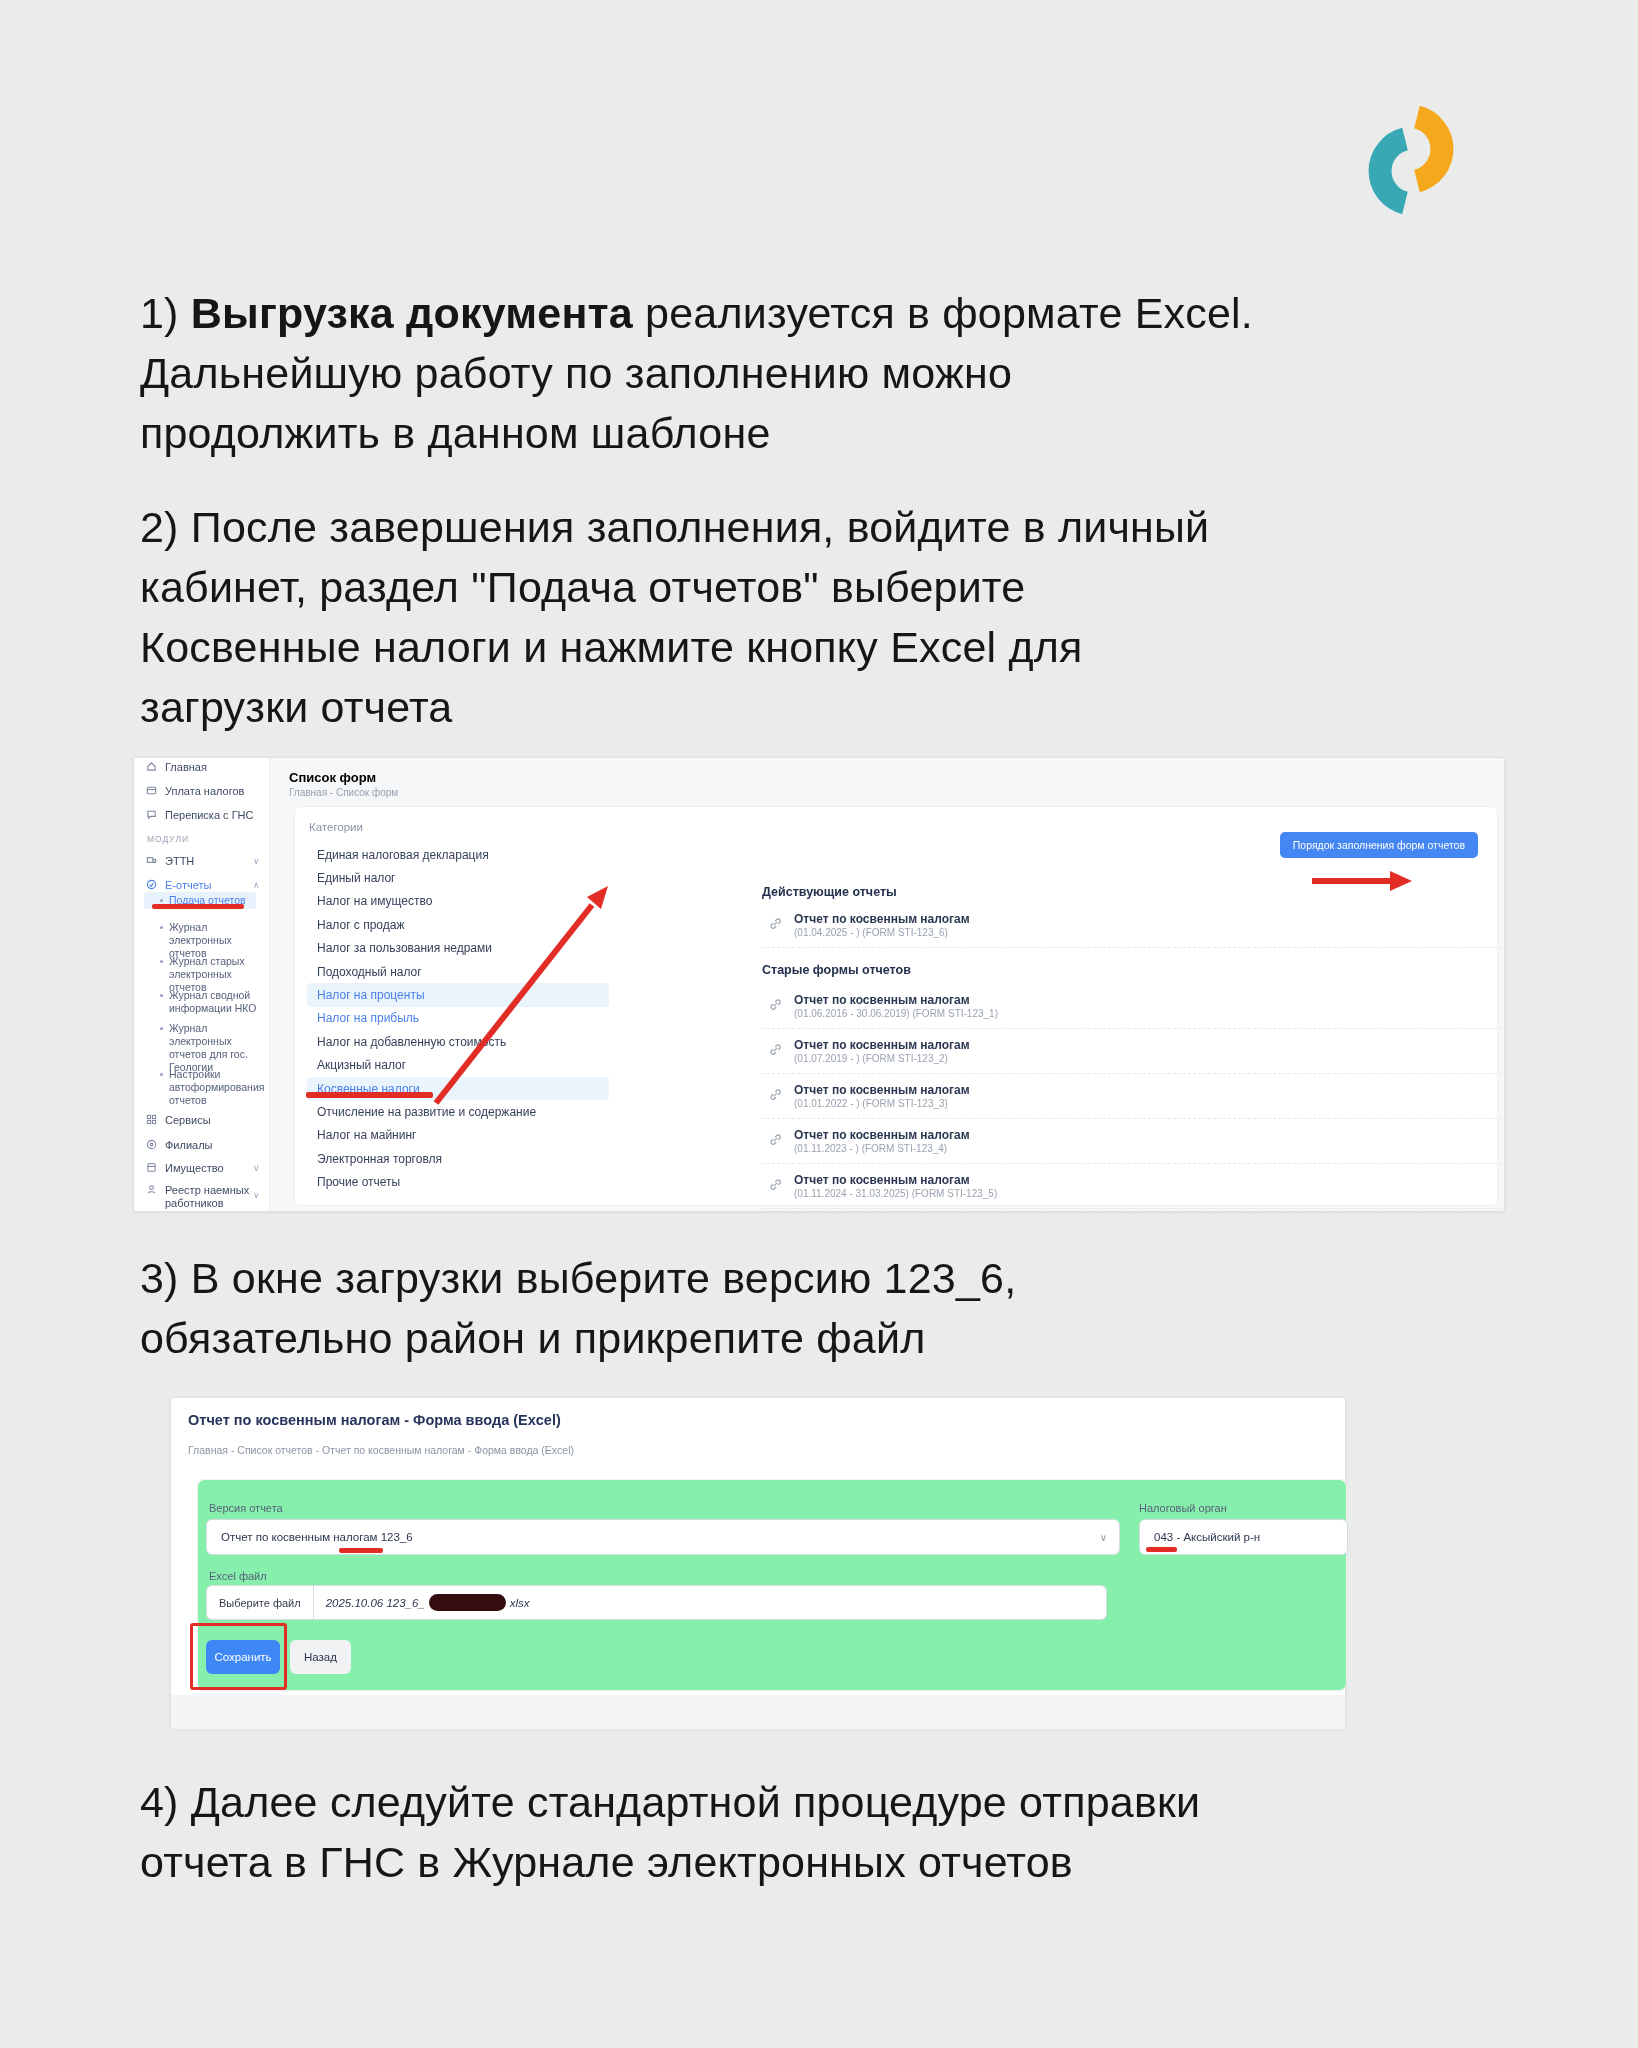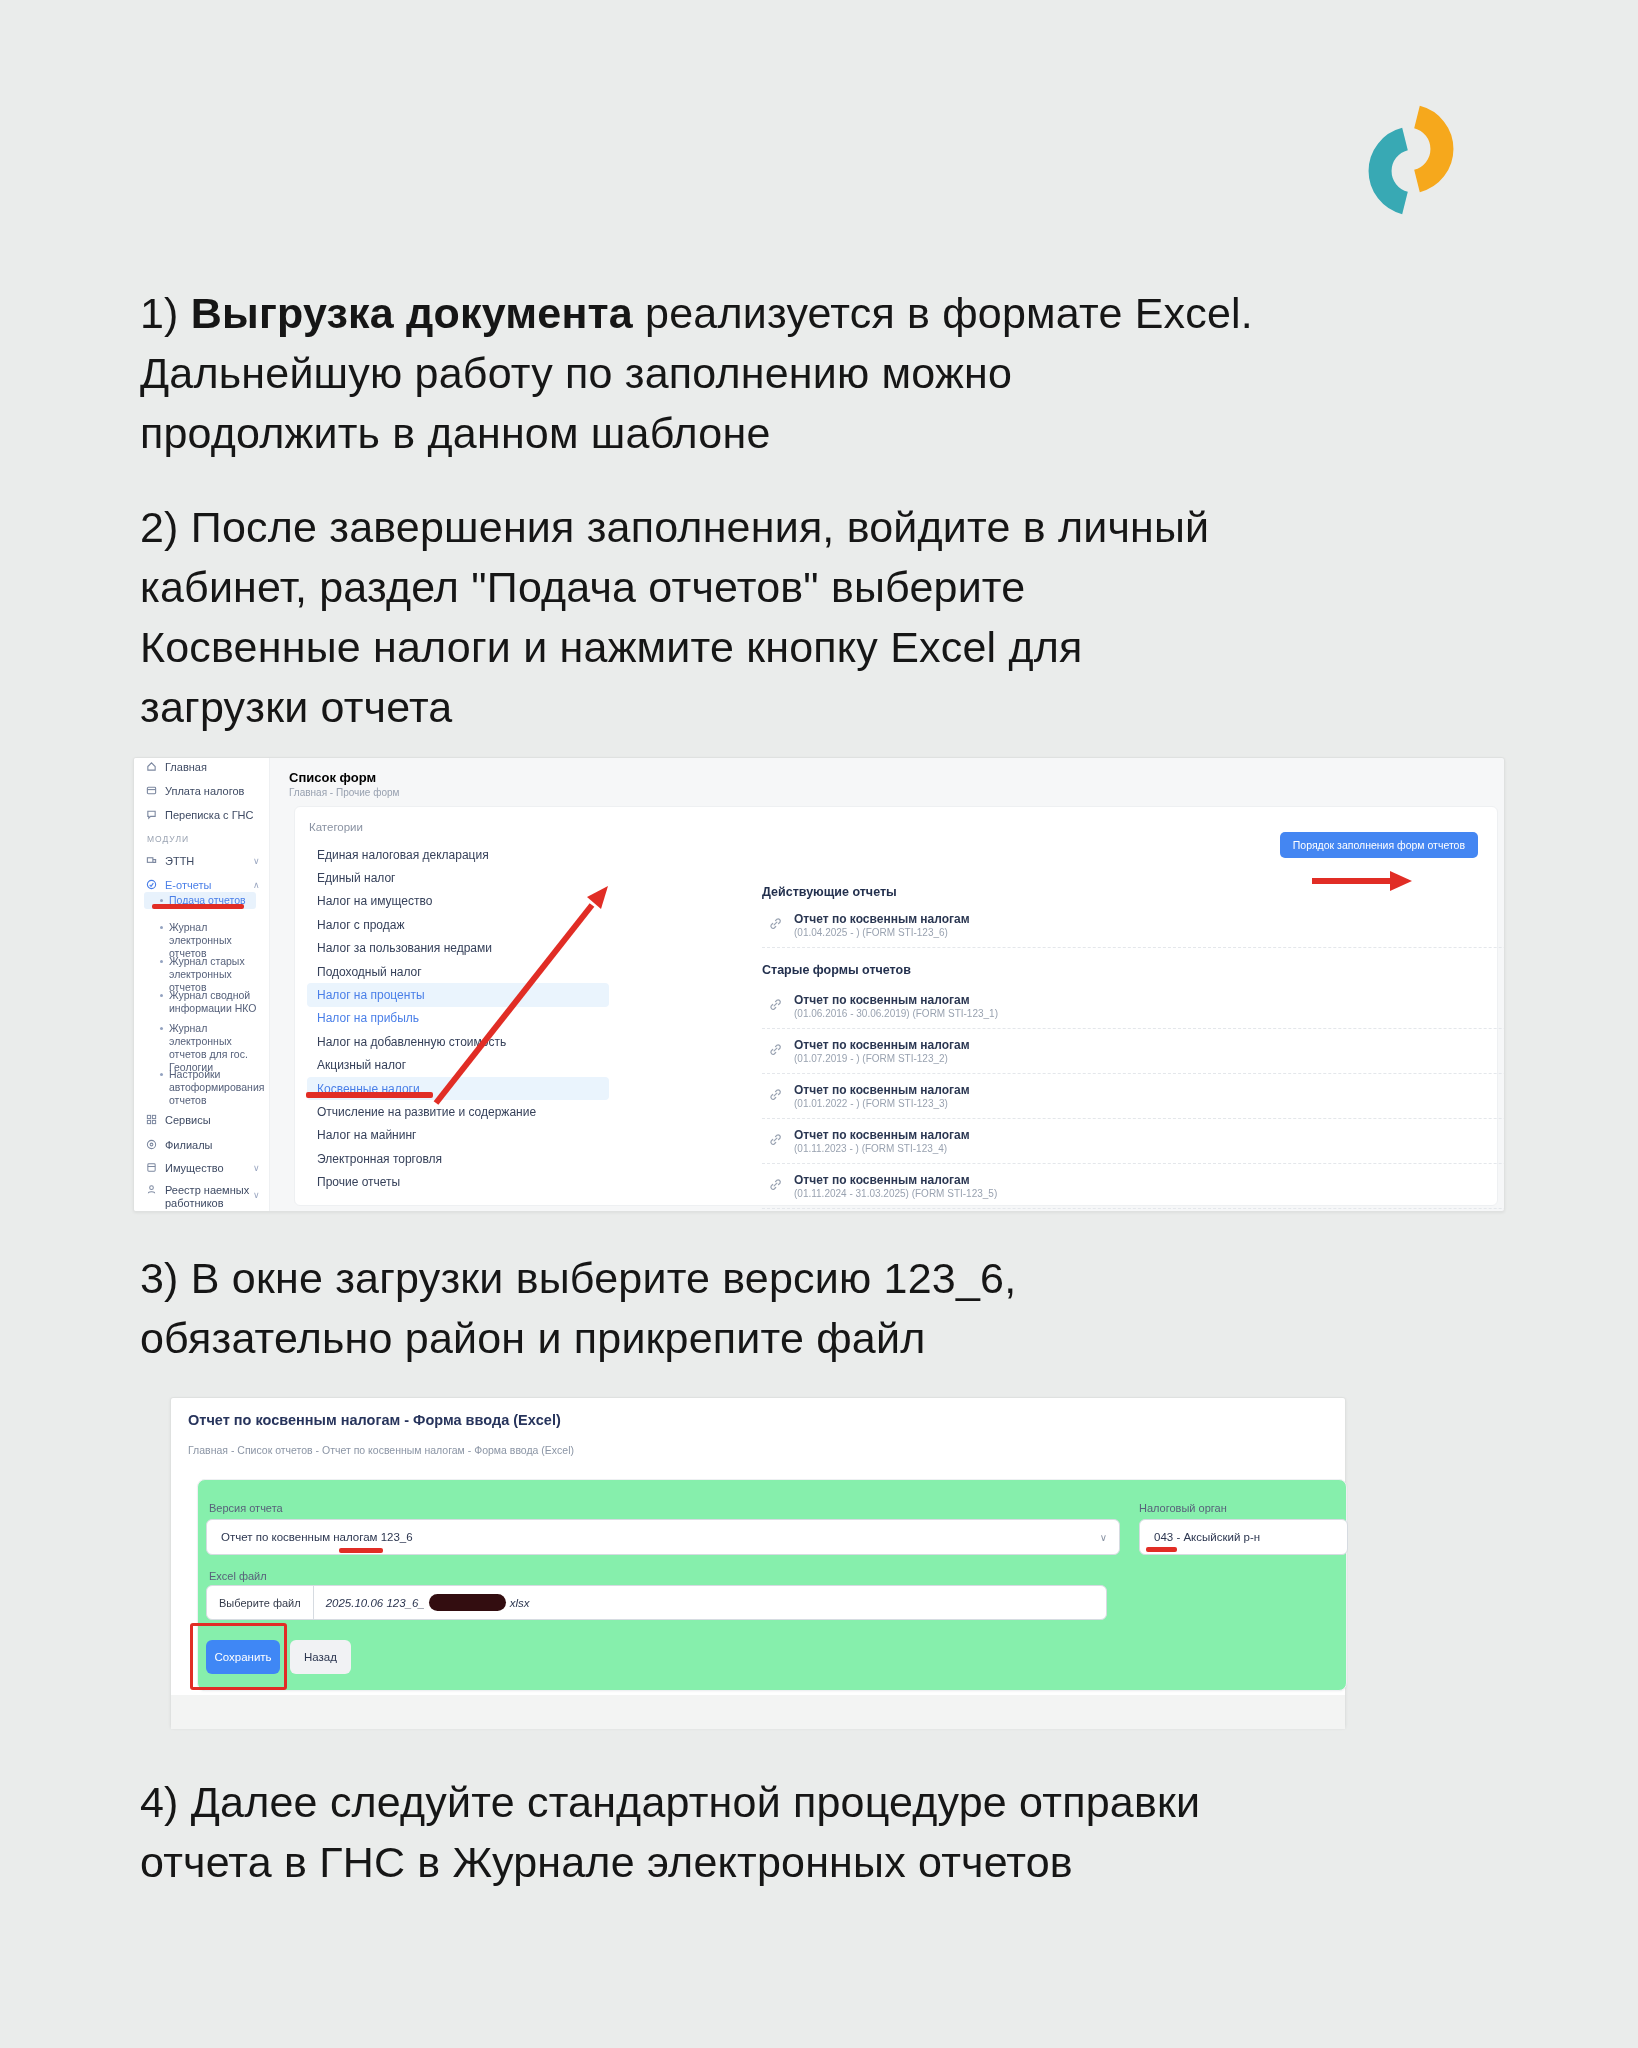--- a/index.html
+++ b/index.html
@@ -211,21 +211,21 @@
         <span class="mini"><svg width="11" height="11" viewBox="0 0 12 12">
               <circle cx="6" cy="4" r="2" fill="none" stroke="#7c88a0" stroke-width="1.1"></circle>
               <path d="M2.5 10 C2.5 7.8 9.5 7.8 9.5 10" fill="none" stroke="#7c88a0" stroke-width="1.1"></path>
             </svg></span>
         <span class="sb-label" style="width:88px">Реестр наемных работников</span>
       </div>
       <span class="sb-chev" style="top:432px;left:119px">∨</span>
     </div>
 
     <div class="page-title">Список форм</div>
-    <div class="crumb">Главная - Прочие форм</div>
+    <div class="crumb">Главная - Список форм</div>
 
     <div class="card">
       <div class="cat-header">Категории</div>
       <div class="cat-list">
         <div class="cat-item">Единая налоговая декларация</div>
         <div class="cat-item">Единый налог</div>
         <div class="cat-item">Налог на имущество</div>
         <div class="cat-item">Налог с продаж</div>
         <div class="cat-item">Налог за пользования недрами</div>
         <div class="cat-item">Подоходный налог</div>

